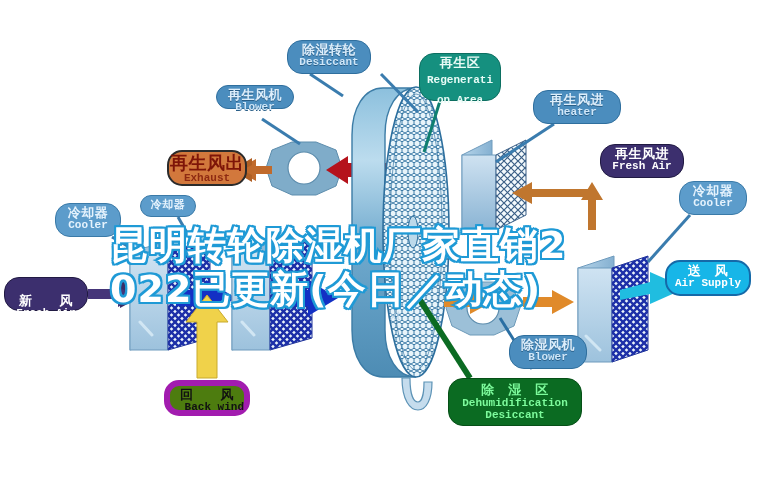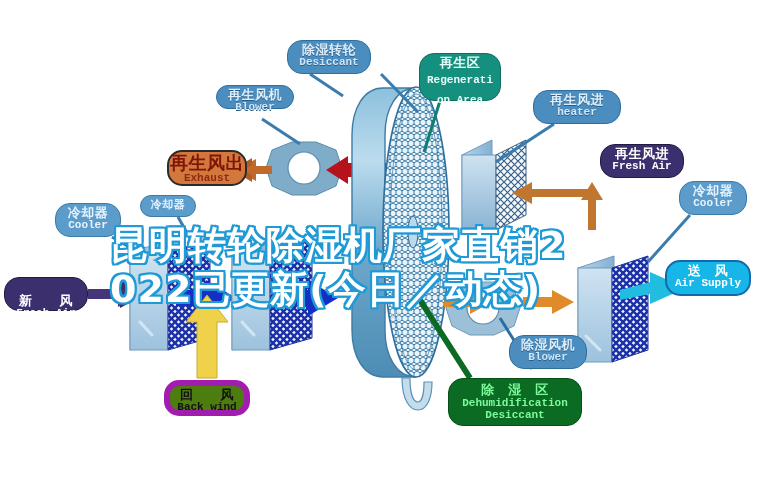--- a/index.html
+++ b/index.html
@@ -235,21 +235,21 @@
       <div class="lbl blue2" style="left: 55px; top: 203px; width: 66px; height: 34px; padding-top: 2px;">
         <span class="cn" style="font-size: 13px;">冷却器</span>
         <span class="en" style="font-size: 11px;">Cooler</span>
       </div>
       <div class="lbl purple" style="left: 4px; top: 277px; width: 84px; height: 34px; padding-top: 16px;">
         <span class="cn" style="font-size: 13px;">新　　风</span>
         <span class="en" style="font-size: 11px;">Fresh Air</span>
       </div>
       <div class="lbl yellow" style="left: 164px; top: 380px; width: 86px; height: 36px; padding-top: 2px;">
         <span class="cn" style="font-size: 13px;">回　　风</span>
-        <span class="en" style="font-size: 11px;">Back wind</span>
+        <span class="en" style="font-size: 11px; text-align: right;">Back wind</span>
       </div>
       <div class="lbl blue" style="left: 509px; top: 335px; width: 78px; height: 34px; padding-top: 2px;">
         <span class="cn" style="font-size: 13px;">除湿风机</span>
         <span class="en" style="font-size: 11px;">Blower</span>
       </div>
       <div class="lbl green" style="left: 448px; top: 378px; width: 134px; height: 48px; padding-top: 4px;">
         <span class="cn" style="font-size: 13px;">除　湿　区</span>
         <span class="en" style="font-size: 11px; white-space: normal; line-height: 12px;">Dehumidification Desiccant</span>
       </div>
       <div class="lbl cyan" style="left: 665px; top: 260px; width: 86px; height: 36px; padding-top: 2px;">

